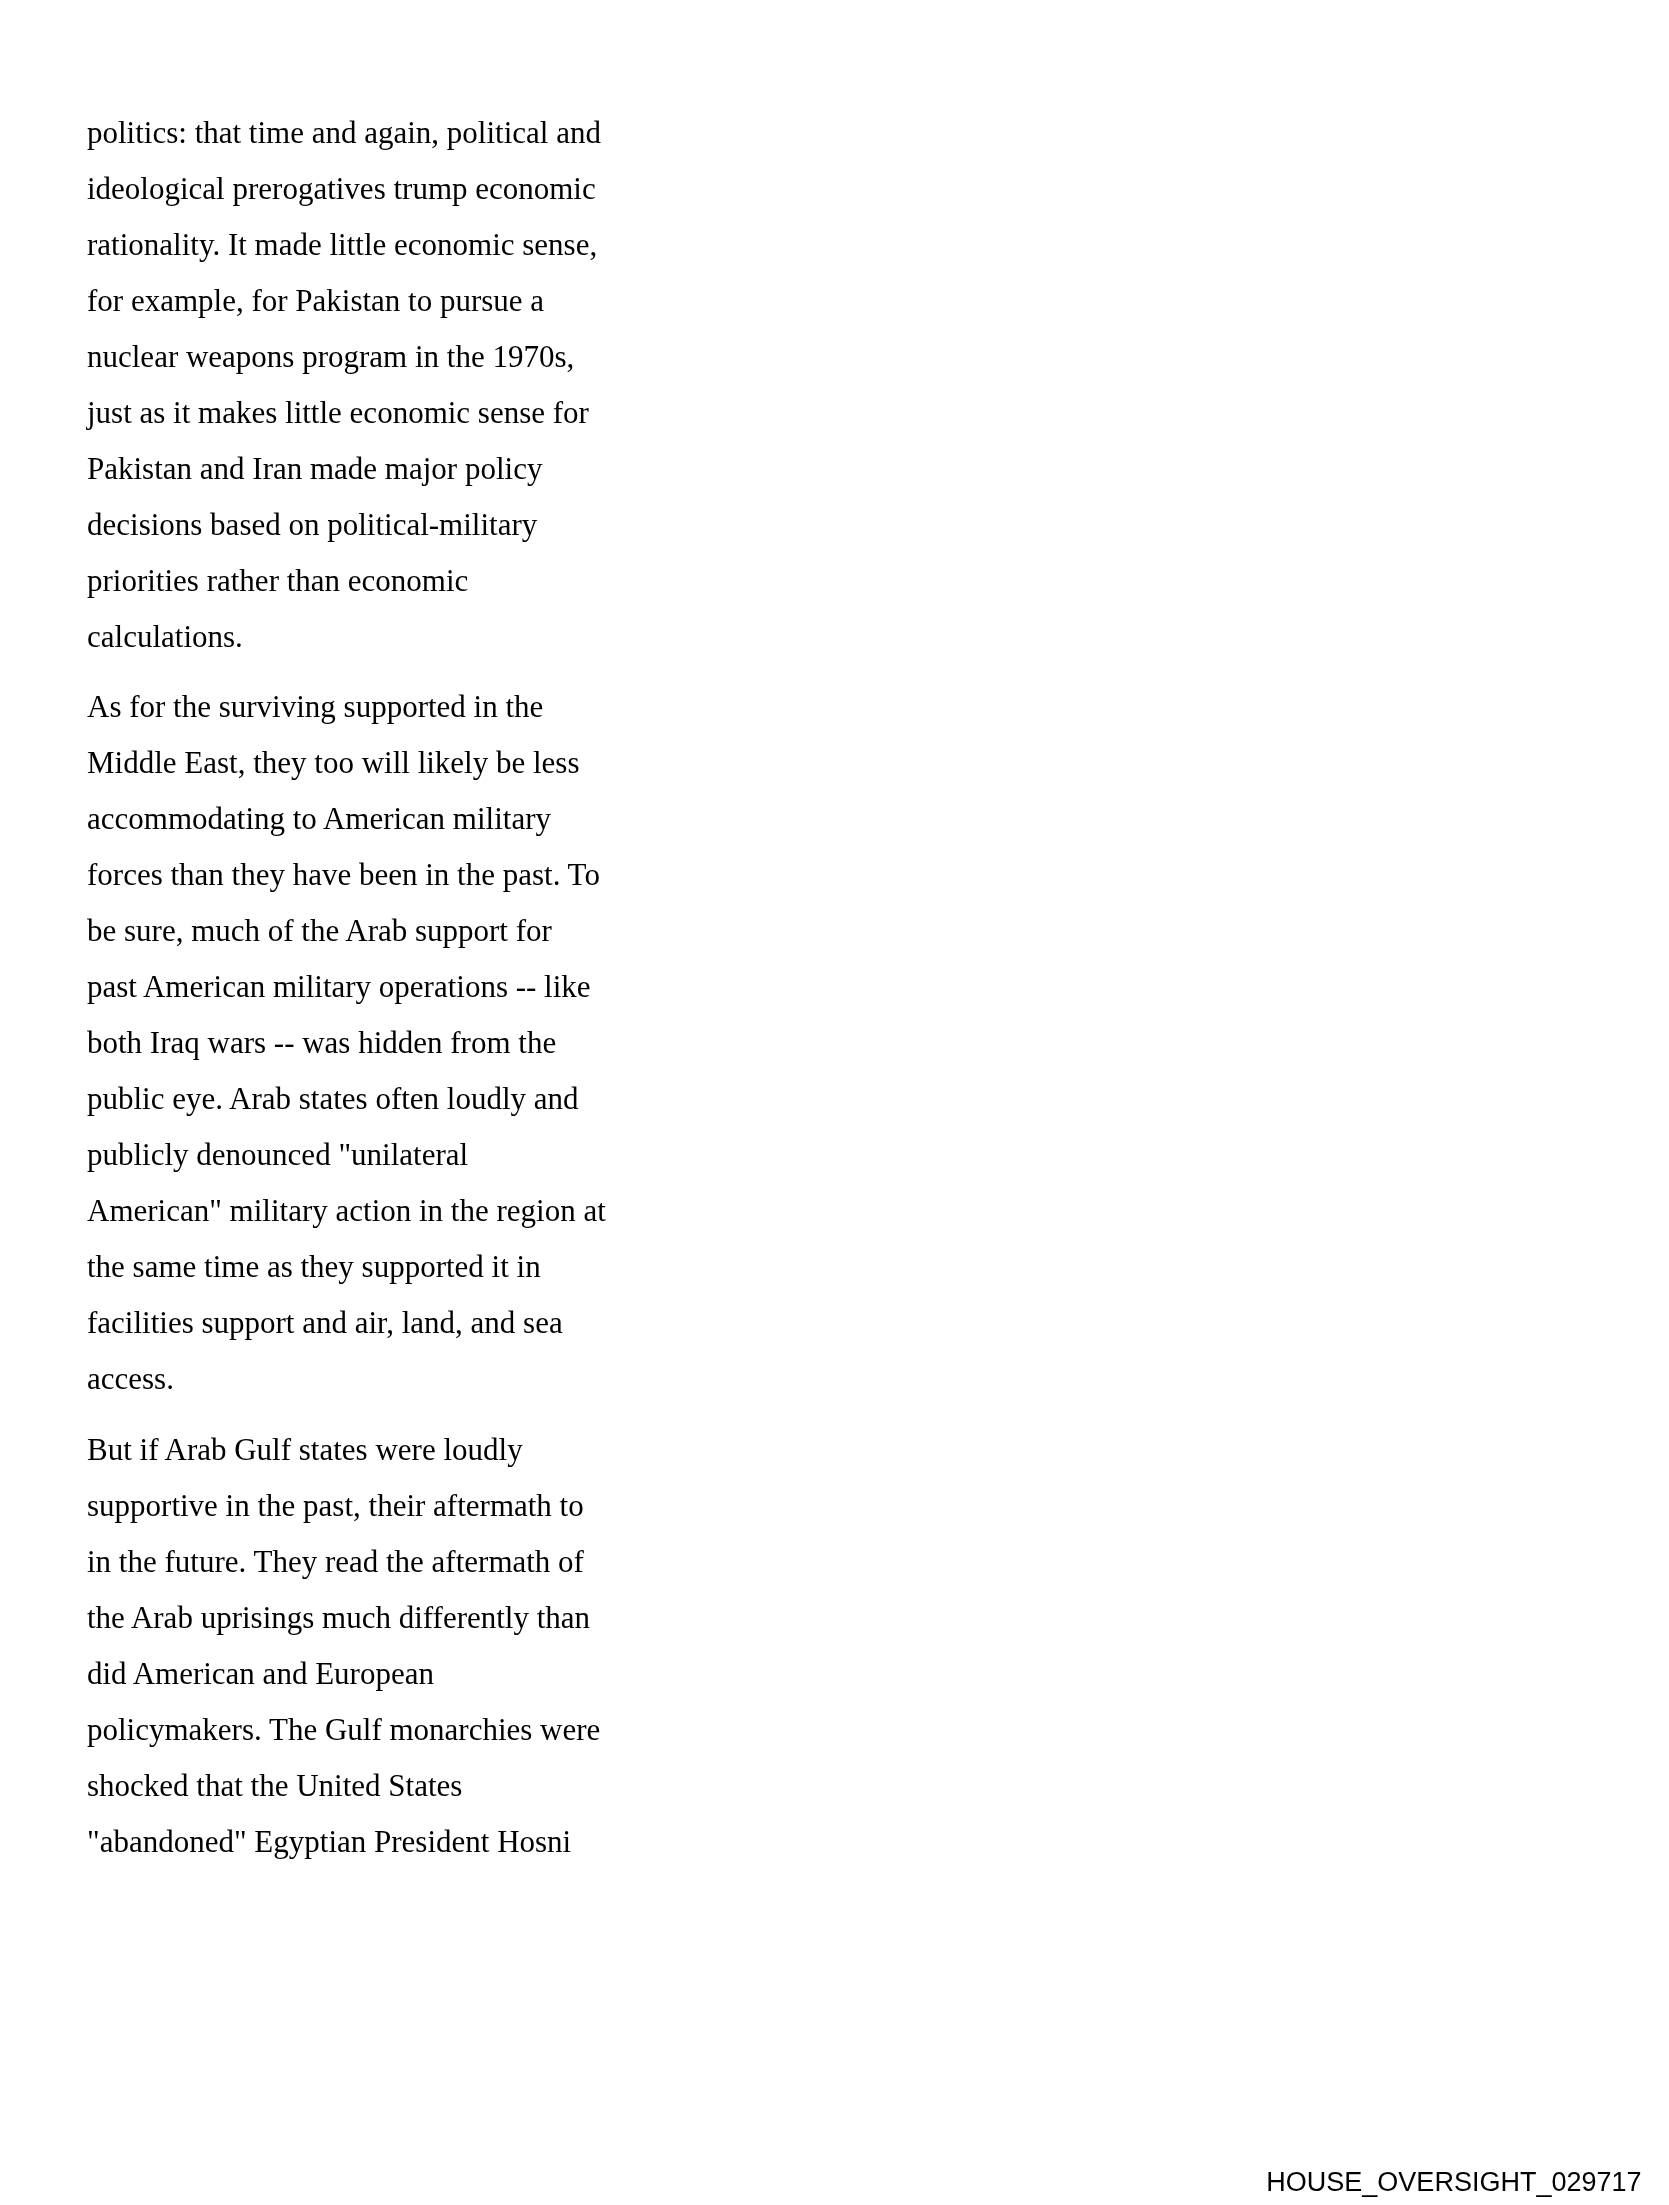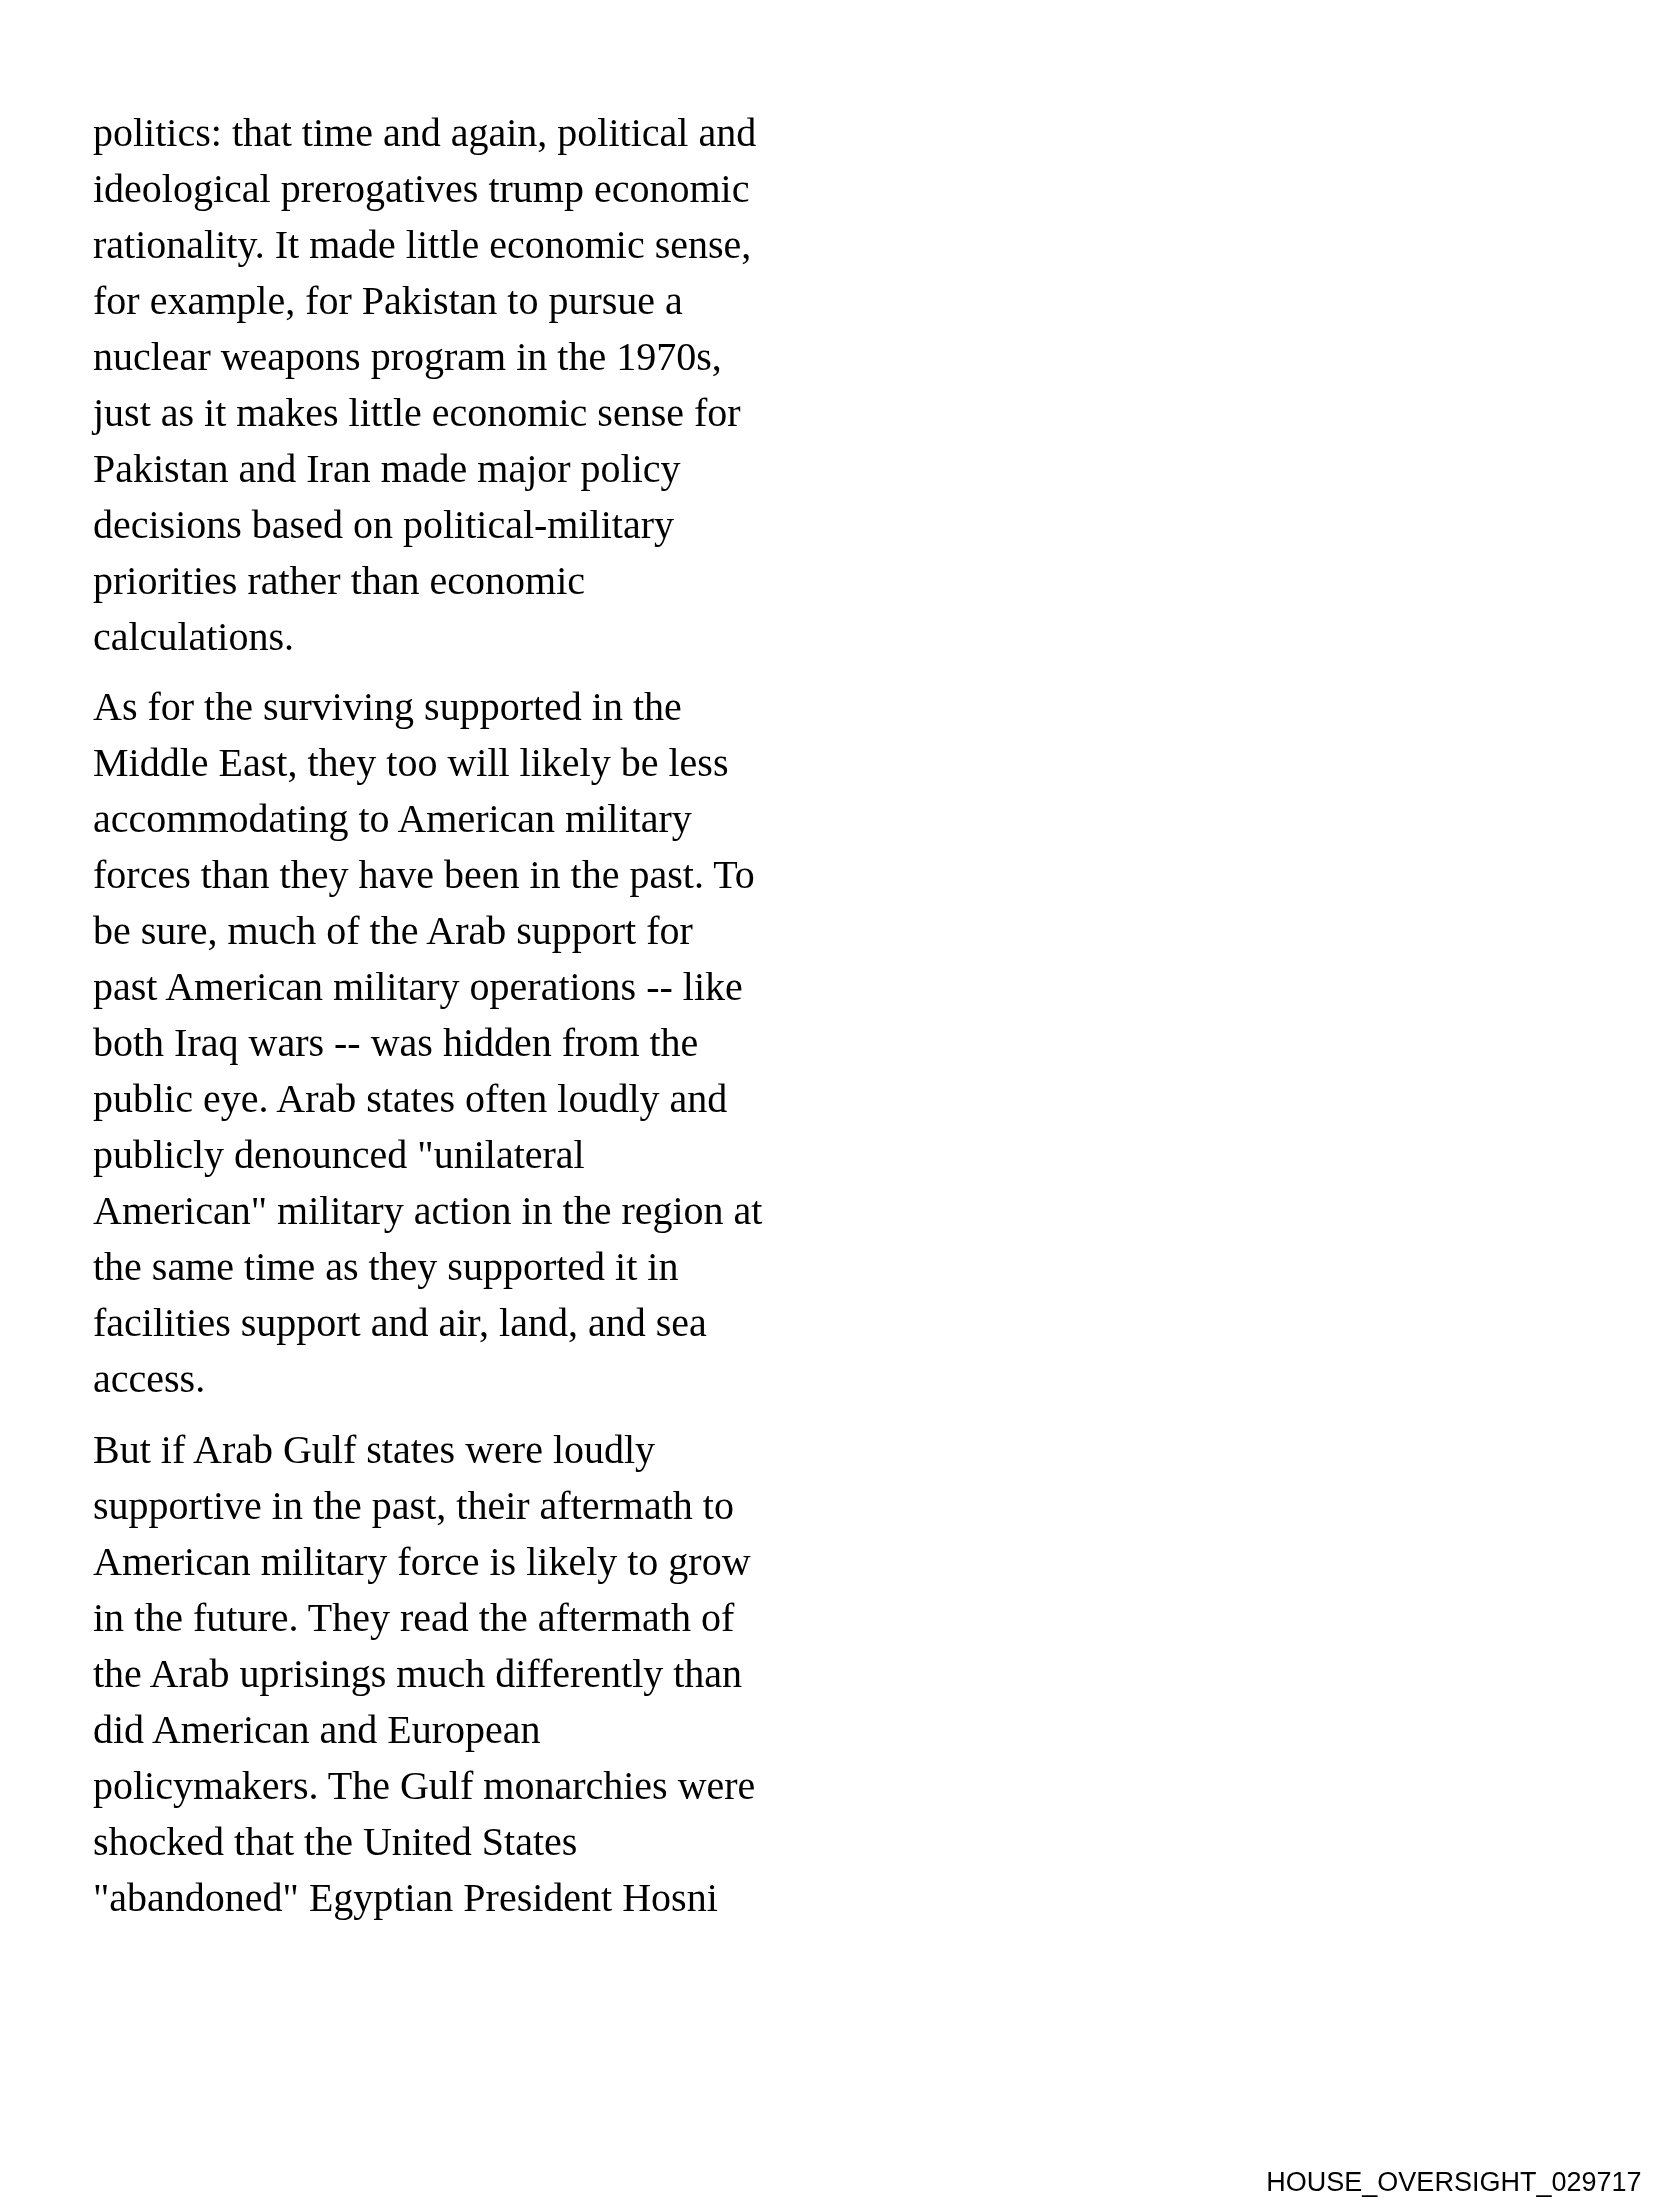--- a/index.html
+++ b/index.html
@@ -17,25 +17,25 @@
     .page {
       position: absolute;
       left: 0;
       top: 0;
       width: 1669px;
       height: 2205px;
       background: #ffffff;
     }
     .column {
       position: absolute;
-      left: 93px;
+      left: 87px;
       top: 105px;
       width: 851px;
       font-family: "Liberation Serif", "DejaVu Serif", serif;
-      font-size: 40px;
+      font-size: 31px;
       line-height: 56px;
       color: #000000;
     }
     .para {
       margin: 0 0 14.4px 0;
     }
     .line {
       display: block;
       white-space: nowrap;
     }
@@ -80,21 +80,20 @@
       <span class="line">public eye. Arab states often loudly and</span>
       <span class="line">publicly denounced "unilateral</span>
       <span class="line">American" military action in the region at</span>
       <span class="line">the same time as they supported it in</span>
       <span class="line">facilities support and air, land, and sea</span>
       <span class="line">access.</span>
     </p>
     <p class="para">
       <span class="line">But if Arab Gulf states were loudly</span>
       <span class="line">supportive in the past, their aftermath to</span>
-      <span class="line">American military force is likely to grow</span>
       <span class="line">in the future. They read the aftermath of</span>
       <span class="line">the Arab uprisings much differently than</span>
       <span class="line">did American and European</span>
       <span class="line">policymakers. The Gulf monarchies were</span>
       <span class="line">shocked that the United States</span>
       <span class="line">"abandoned" Egyptian President Hosni</span>
     </p>
   </div>
 
   <div class="footer">HOUSE_OVERSIGHT_029717</div>

